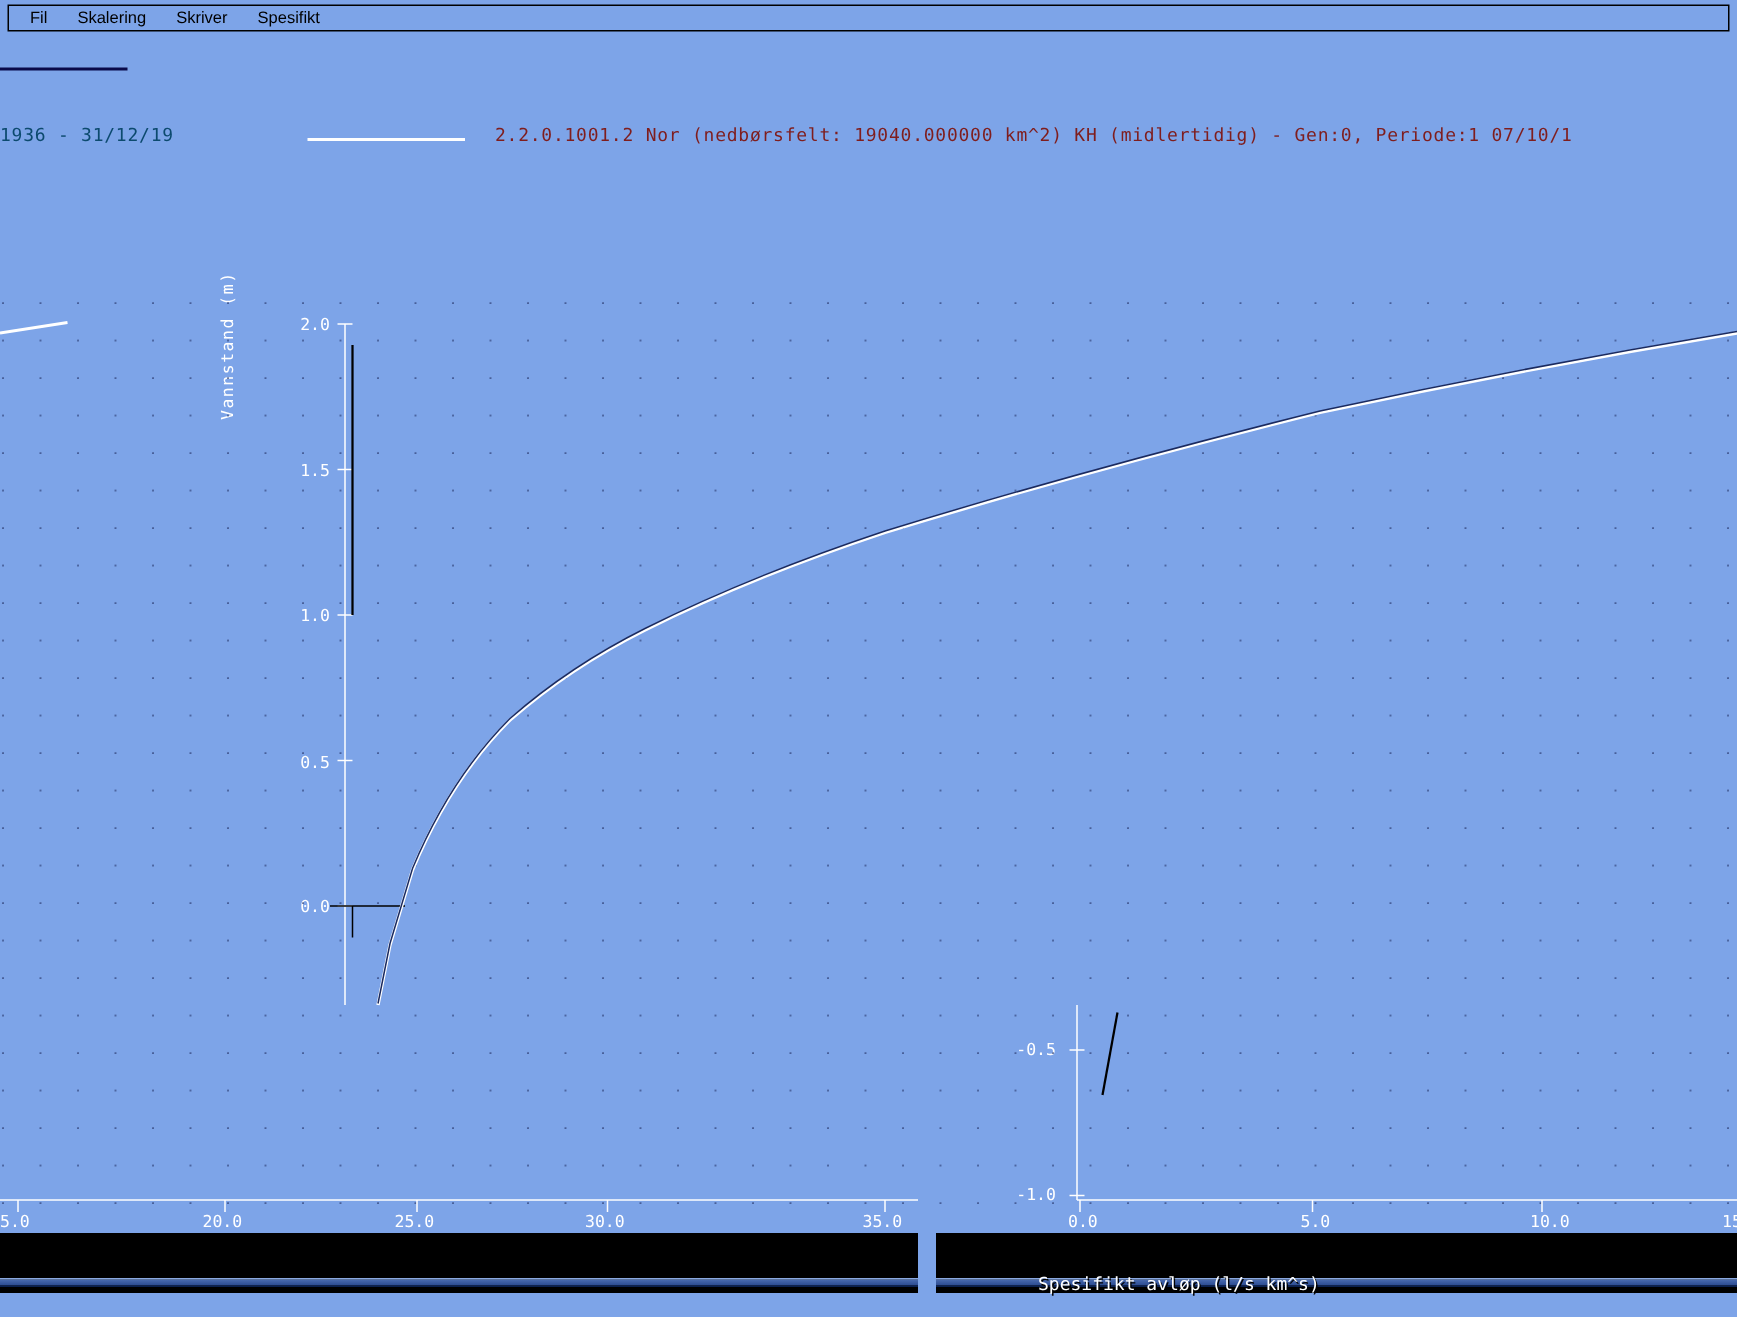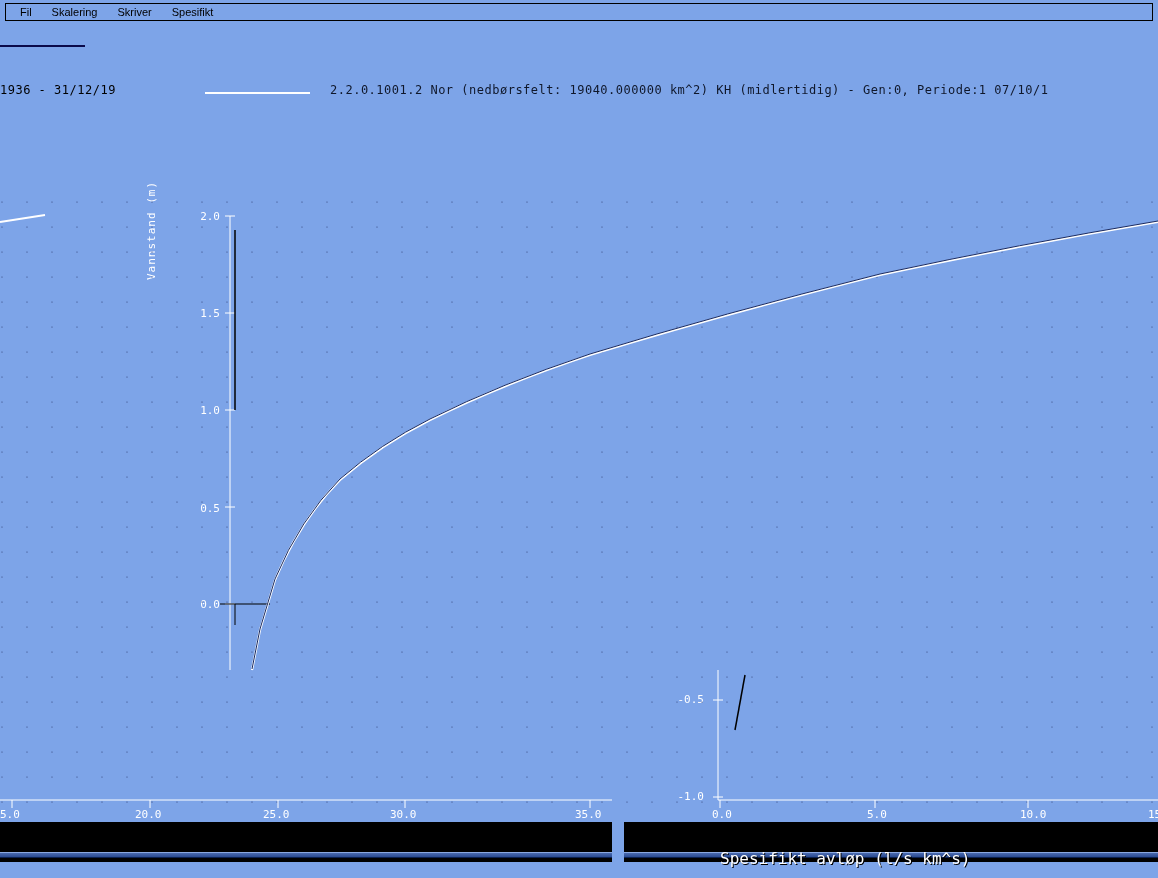--- a/index.html
+++ b/index.html
@@ -44,30 +44,30 @@
     position: absolute;
     top: 92px;
     left: 205px;
     width: 105px;
     border-bottom: 2px solid #ffffff;
   }
   .datetext {
     position: absolute;
     top: 83px;
     left: 0;
-    color: #000000;
+    color: #0c4a6e;
     font-size: 12px;
     letter-spacing: 0.5px;
   }
   .seriestext {
     position: absolute;
     top: 83px;
     left: 330px;
     right: 0;
-    color: #0f172a;
+    color: #7f1d1d;
     font-size: 12px;
     white-space: nowrap;
     letter-spacing: 0.5px;
   }
   .plot {
     position: absolute;
     top: 200px;
     left: 0;
     width: 1158px;
     height: 678px;
@@ -103,24 +103,24 @@
     left: 624px;
     top: 852px;
     width: 534px;
     height: 6px;
     background: linear-gradient(#4a6bb0, #2a4a90);
     border-top: 1px solid #8aa8e0;
     border-bottom: 1px solid #0a2050;
   }
   .overlay-text {
     position: absolute;
-    left: 720px;
+    left: 692px;
     top: 849px;
     color: #fff;
-    font-size: 16px;
+    font-size: 12px;
     text-shadow: 1px 1px #000;
   }
   .ylabel {
     position: absolute;
     left: 145px;
     top: 280px;
     transform: rotate(-90deg);
     transform-origin: left top;
     color: #fff;
     font-size: 11px;

